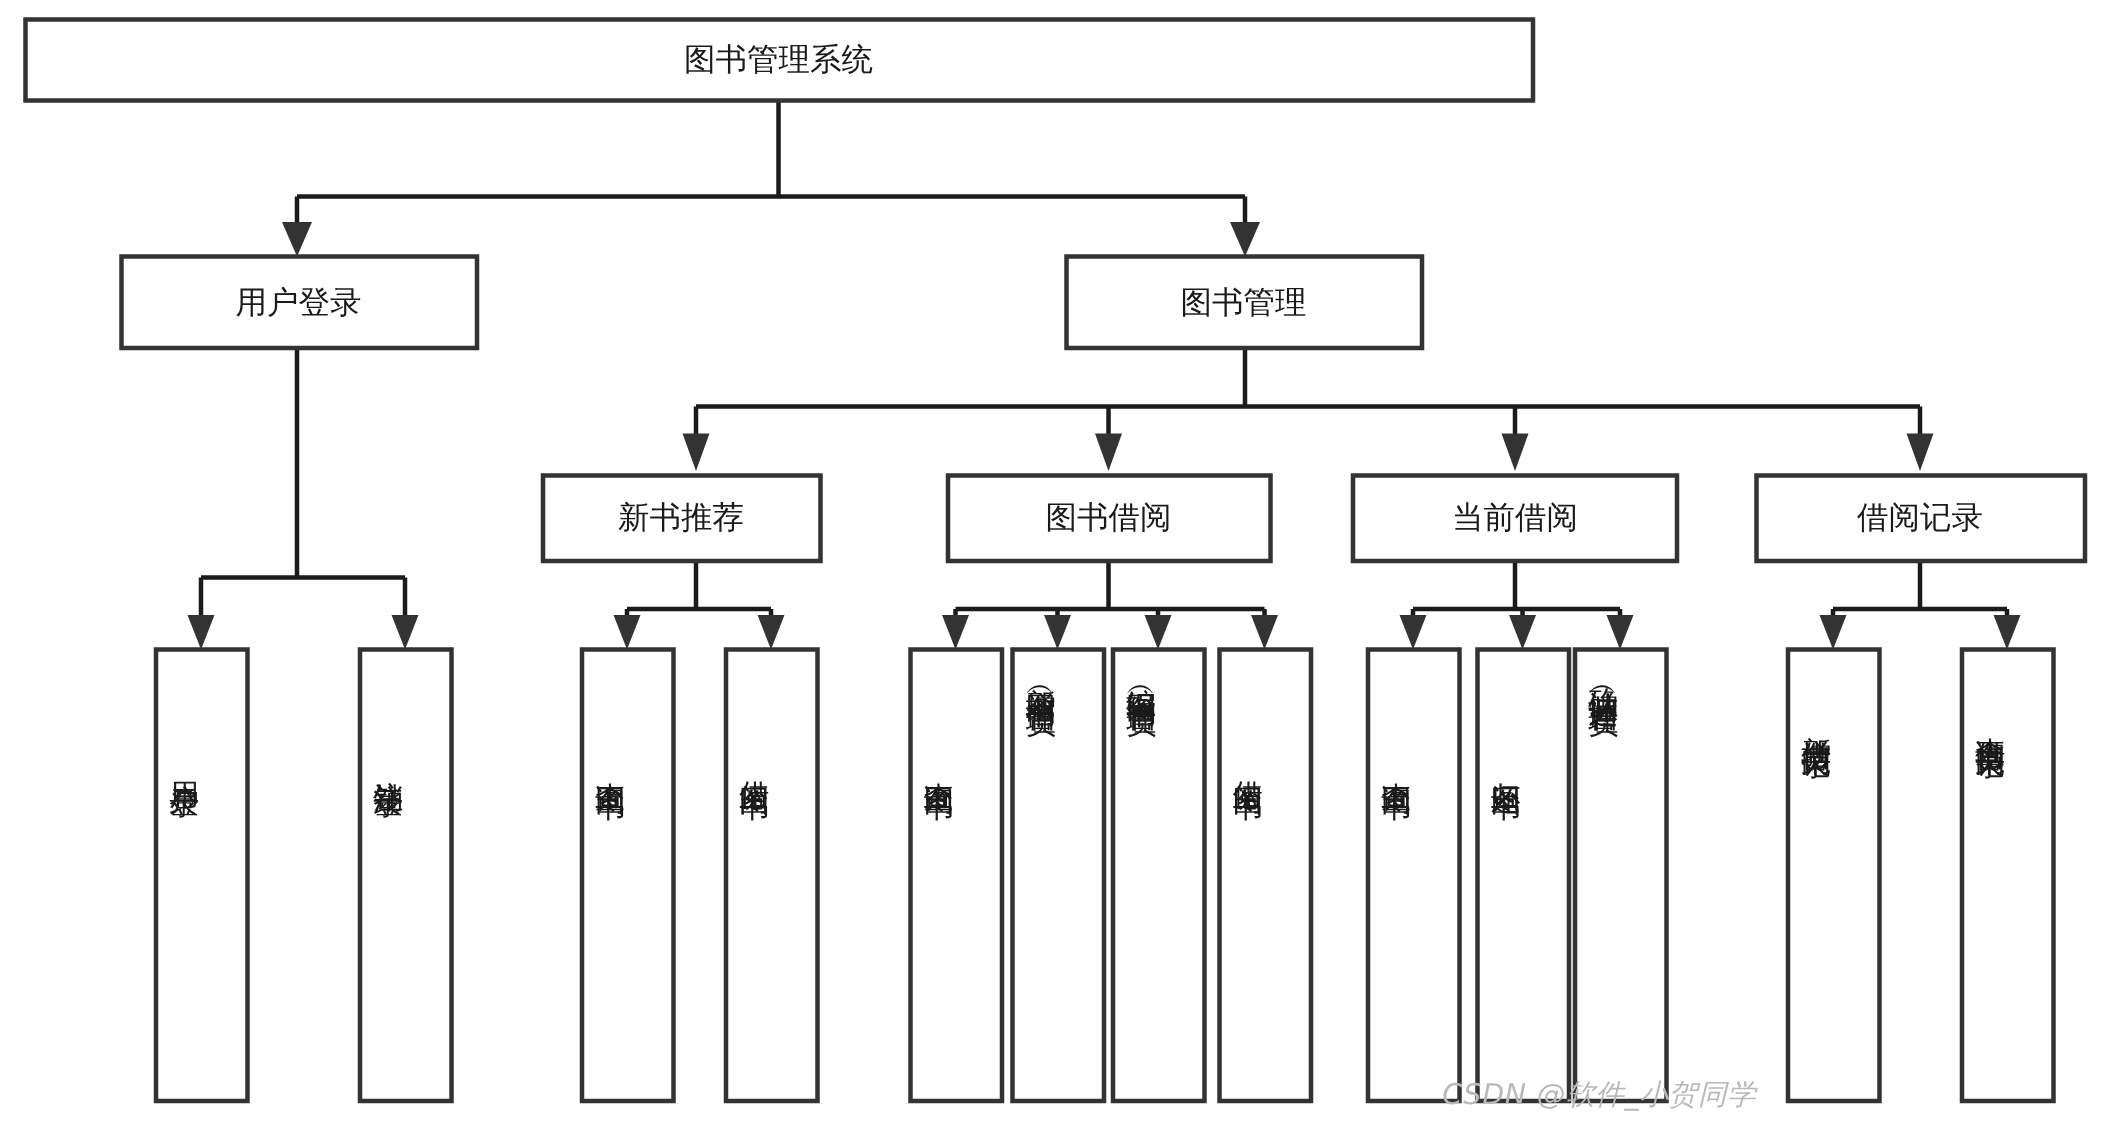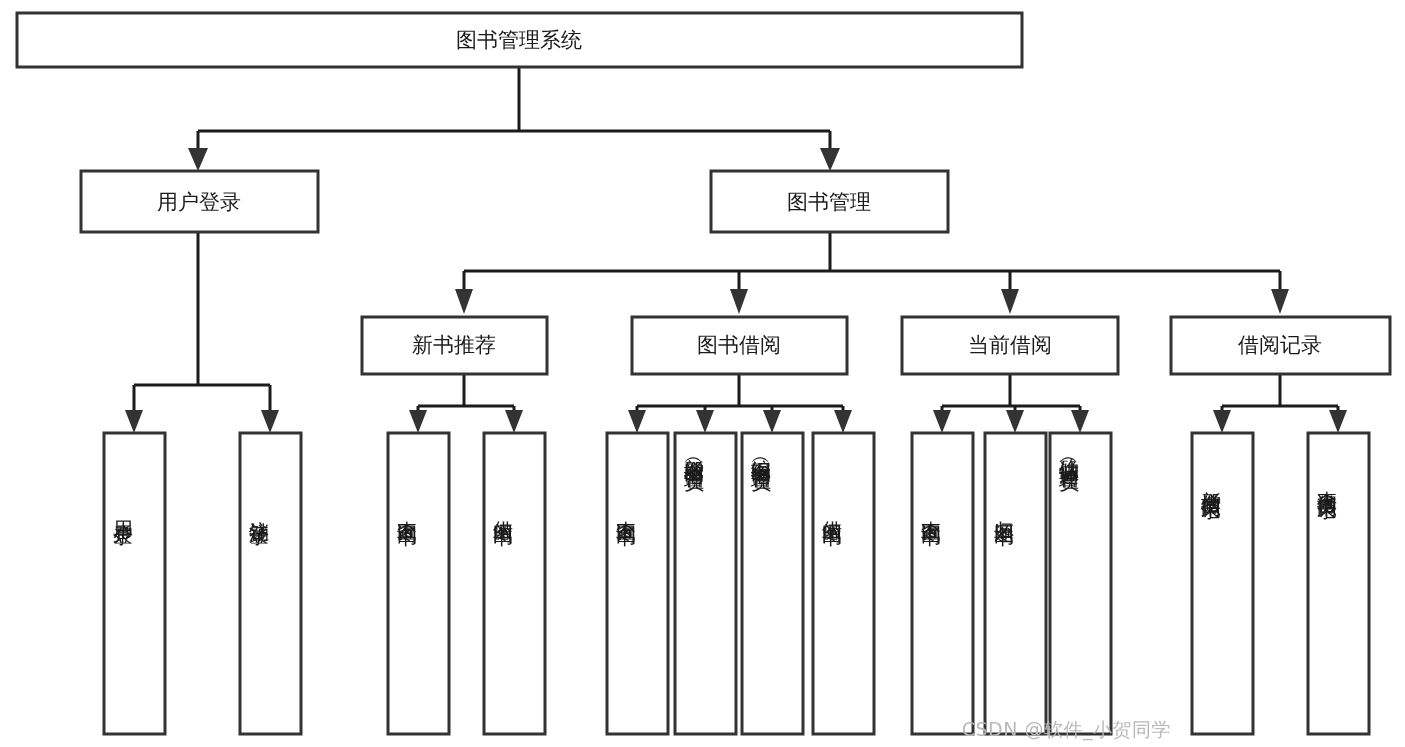--- a/index.html
+++ b/index.html
@@ -74,20 +74,21 @@
   .watermark {
     position: absolute;
     right: 8px;
     bottom: 4px;
     font-family: "DejaVu Sans", "Liberation Sans", sans-serif;
     font-size: 19px;
     color: #b9b9b9;
     letter-spacing: 0.5px;
     white-space: nowrap;
     pointer-events: none;
+    font-style: italic;
   }
 </style>
 </head>
 <body>
 
 <div id="diagram-root">
 
   <svg id="tree-svg" viewBox="0 0 1405 747">
 
     <defs>

